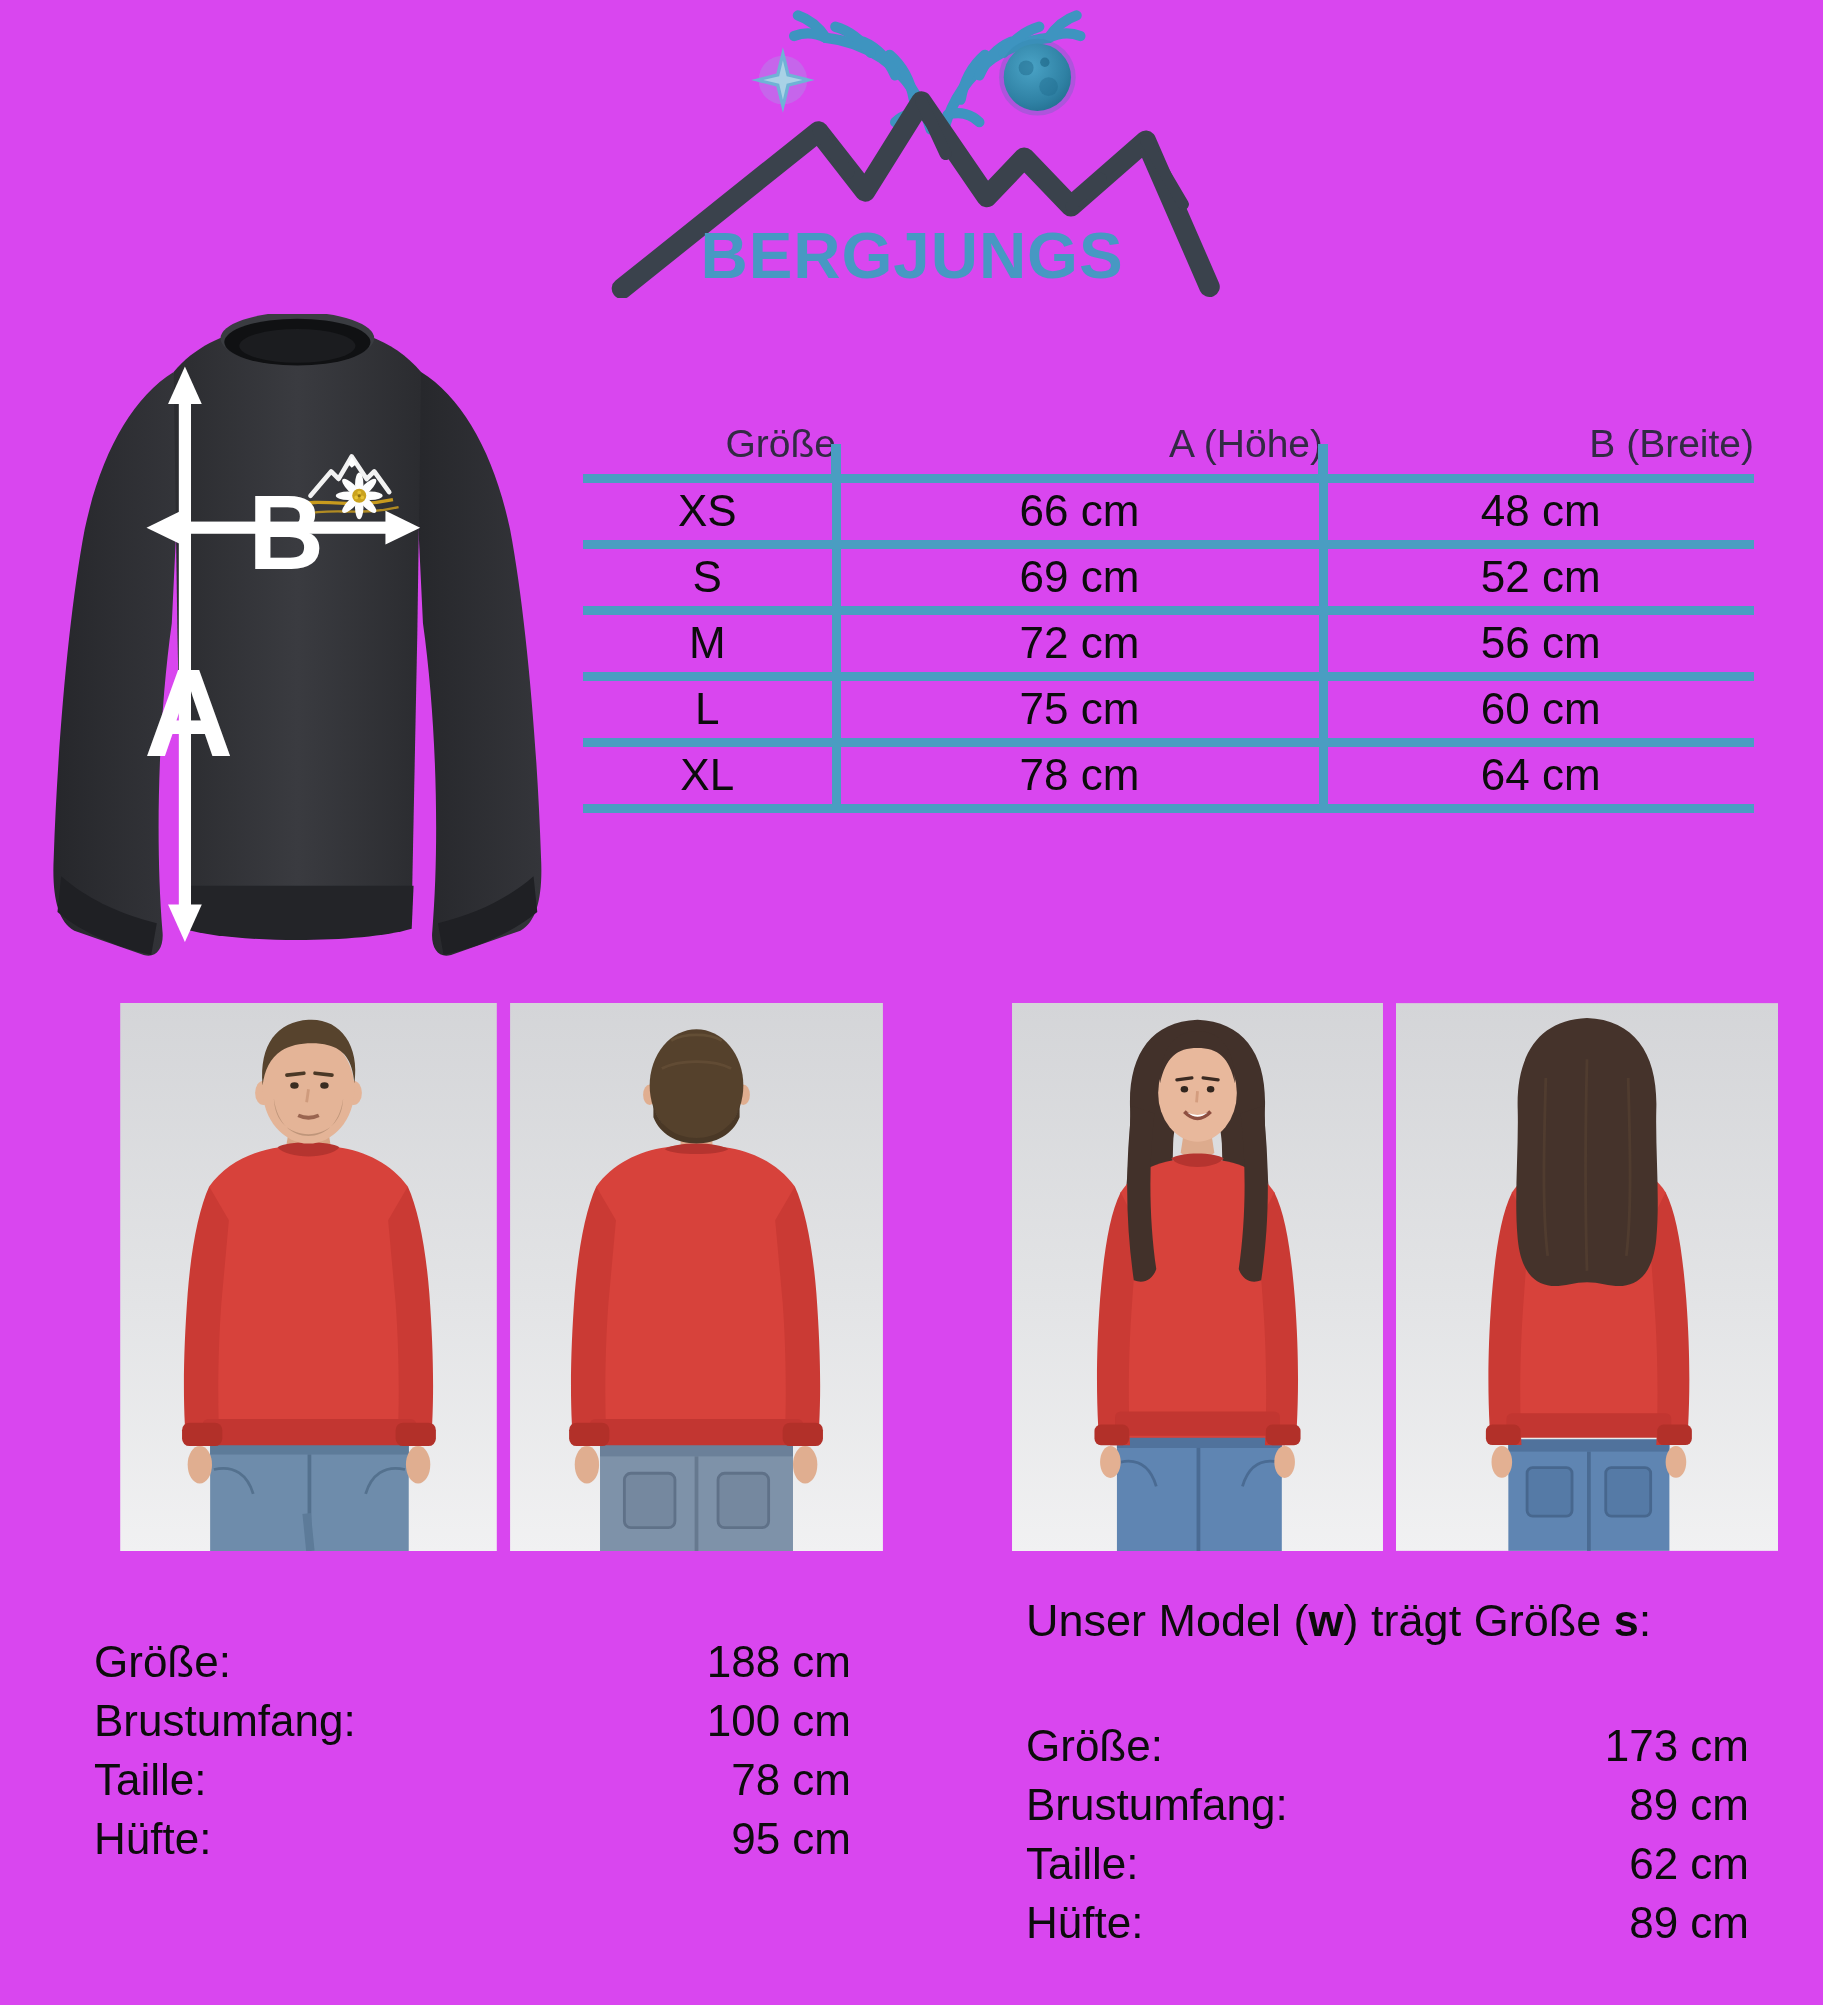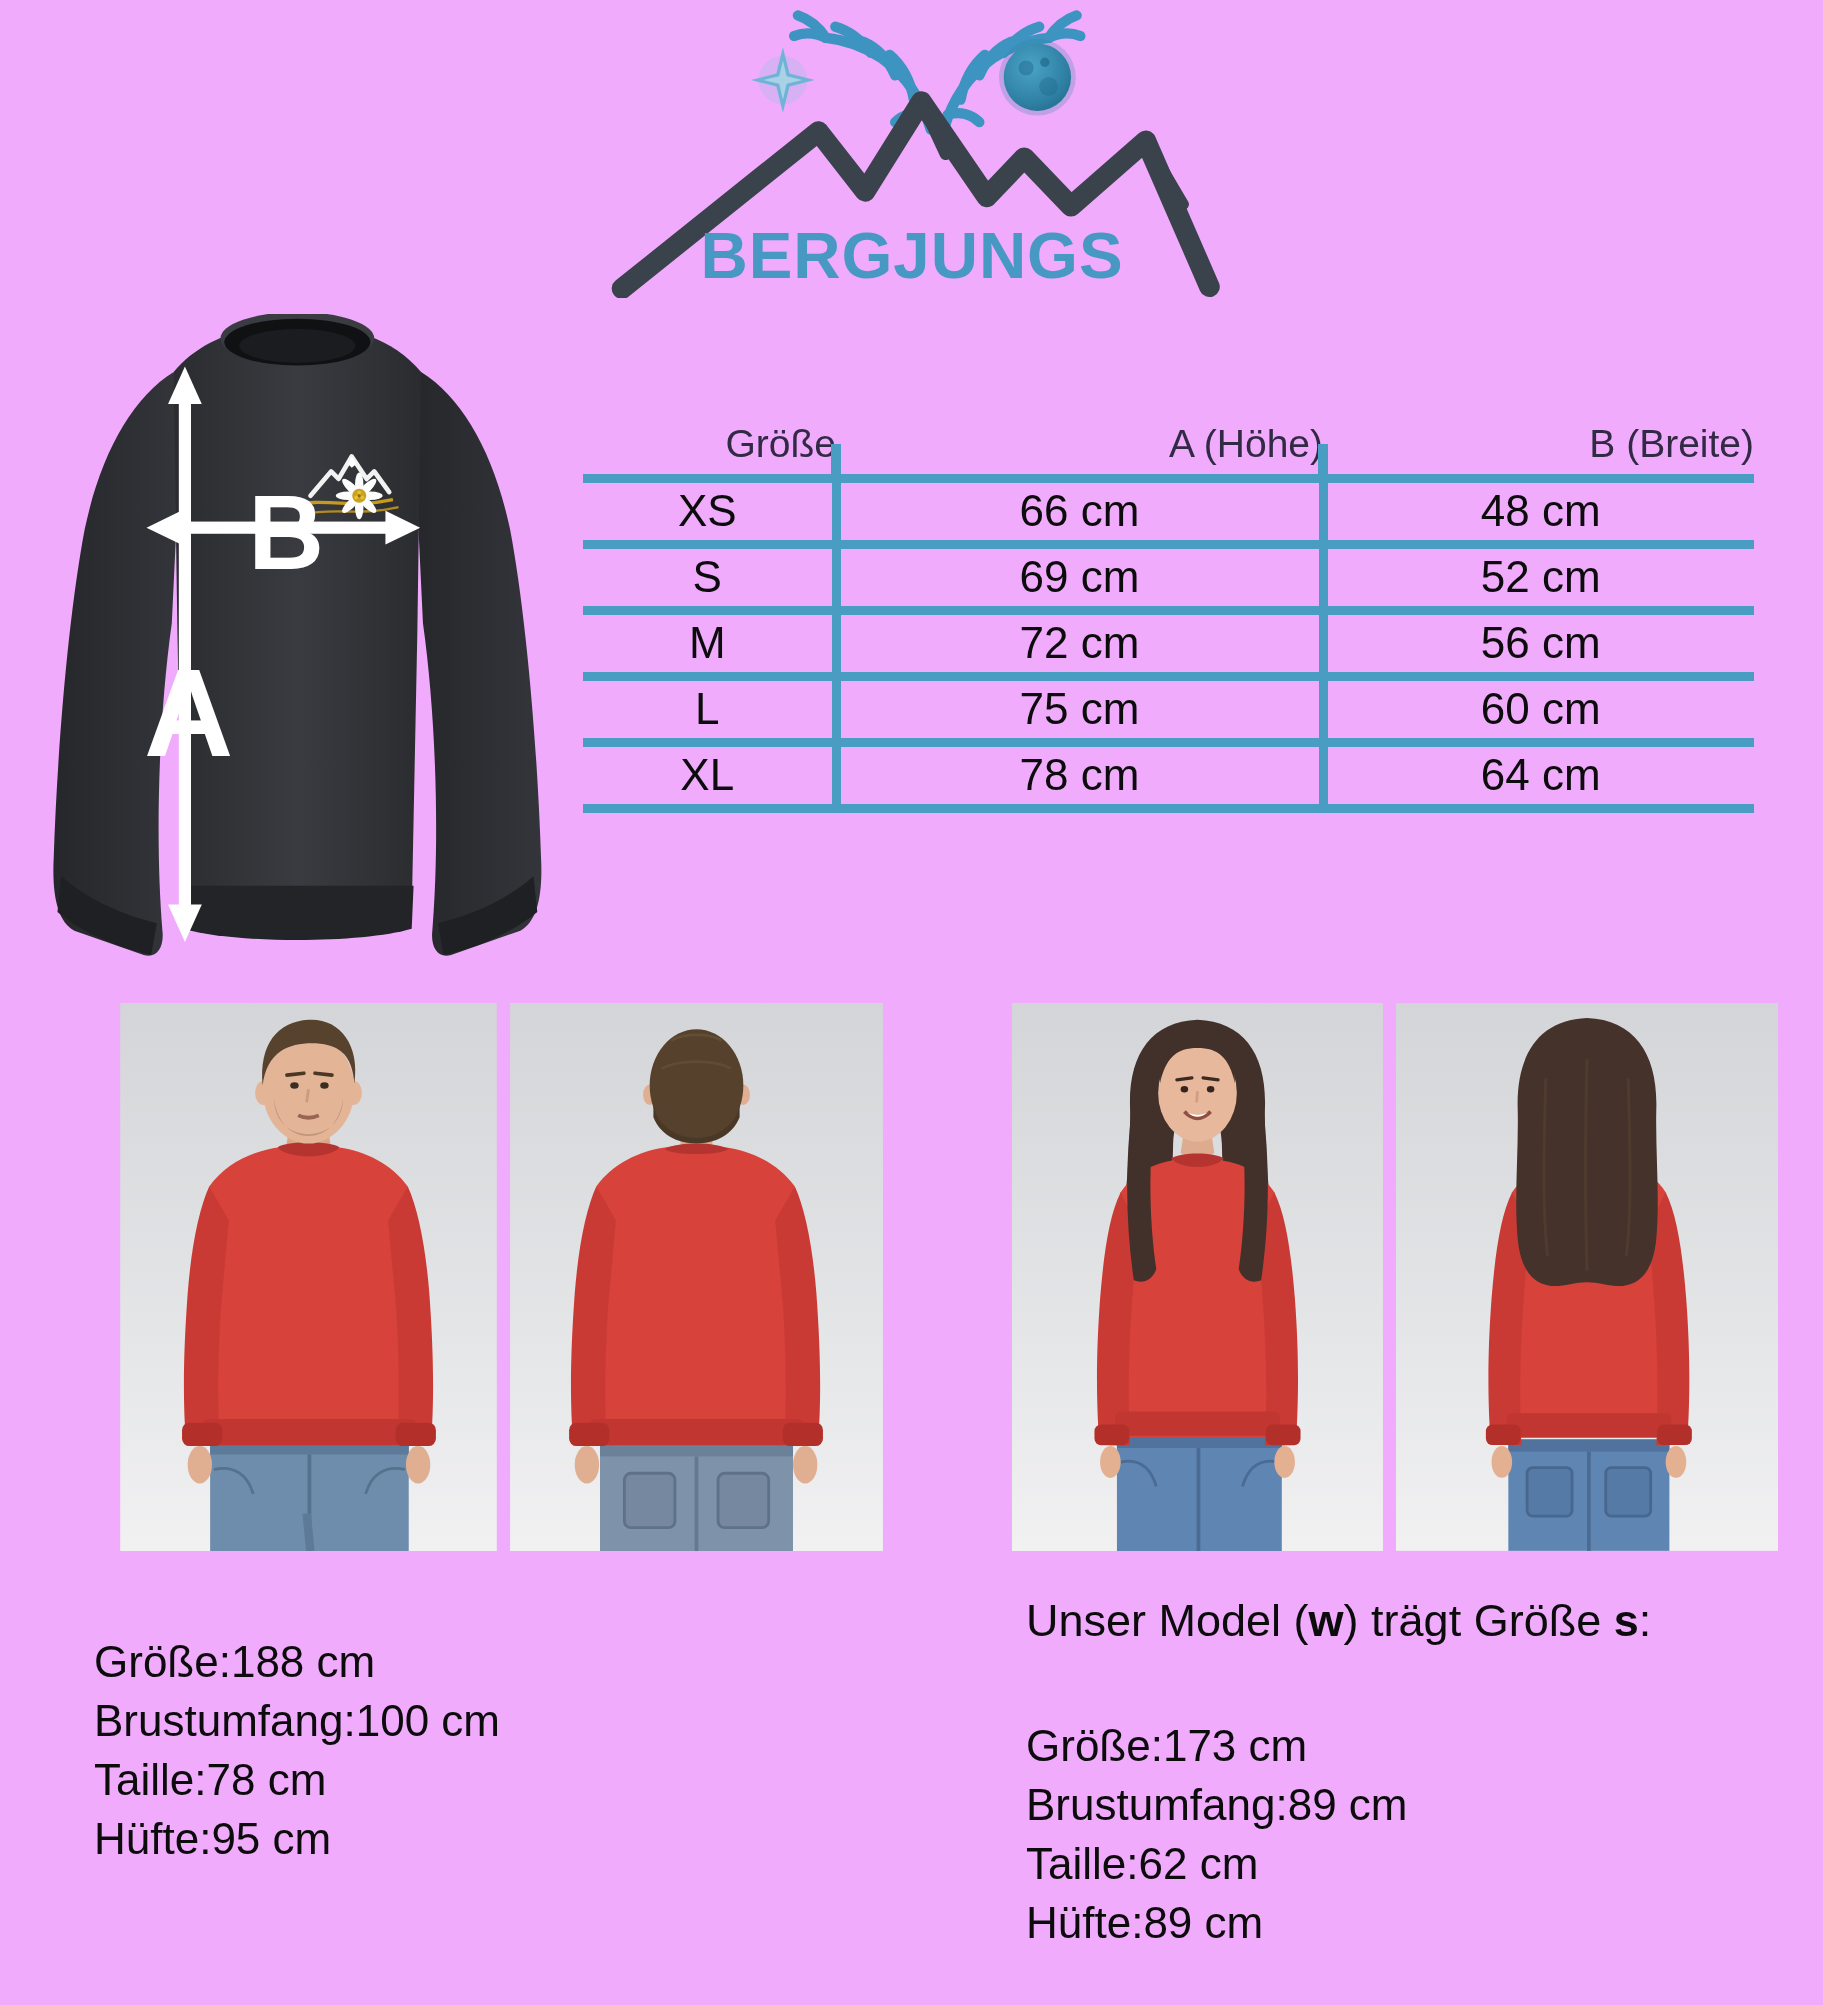--- a/index.html
+++ b/index.html
@@ -1,17 +1,17 @@
 <!DOCTYPE html>
 <html style="--accent-blue: #4a9dc2; --header-text: #322a44; --wordmark-blue: #4798c3; --antler-blue: #3e94c0; --moon-teal: #2f81a4; --mountain-dark: #3a424c; --sweatshirt-red: #d7423b;font-size:15px"><head>
 <meta charset="utf-8">
 <style>
   html,body { margin:0; padding:0; background:#ffffff; }
   body { font-family:"Liberation Sans", sans-serif; }
-  #page { position:relative; width:1823px; height:2006px; background:#f0abfc; overflow:hidden; }
+  #page { position:relative; width:1823px; height:2006px; background:#d946ef; overflow:hidden; }
 
   
   .logo-svg { position:absolute; left:584px; top:7.5px; width:656px; height:290px; }
 
   
   .diagram-svg { position:absolute; left:33px; top:314px; width:525px; height:656px; }
 
   
   .size-table-wrap { position:absolute; left:583px; top:422px; width:1171px; }
   table.size-table { border-collapse:collapse; width:1171px; table-layout:fixed; }
@@ -40,21 +40,21 @@
   #photo-male-back   { left:510px;  width:373px; }
   #photo-female-front{ left:1012px; width:371px; }
   #photo-female-back { left:1396px; width:382px; }
 
   
   .caption { position:absolute; top:1563px; color:#0c0c0c; }
   #caption-male   { left:94px;  width:757px; }
   #caption-female { left:1026px; width:723px;margin-top:32px; }
   .cap-intro { font-size:45px; line-height:52px; }
   .cap-rows  { margin-top:69px; }
-  .cap-row   { display:flex; font-size:44px; line-height:59px; }
+  .cap-row   { display:flex; justify-content:space-between; font-size:44px; line-height:59px; }
 </style>
 </head>
 <body>
 
 <div id="page">
 
   <svg class="logo-svg" viewBox="0 0 700 310">
     <defs>
       <radialGradient id="moonGrad" cx="40%" cy="35%" r="75%">
         <stop offset="0" stop-color="#4aa3c6"></stop>

